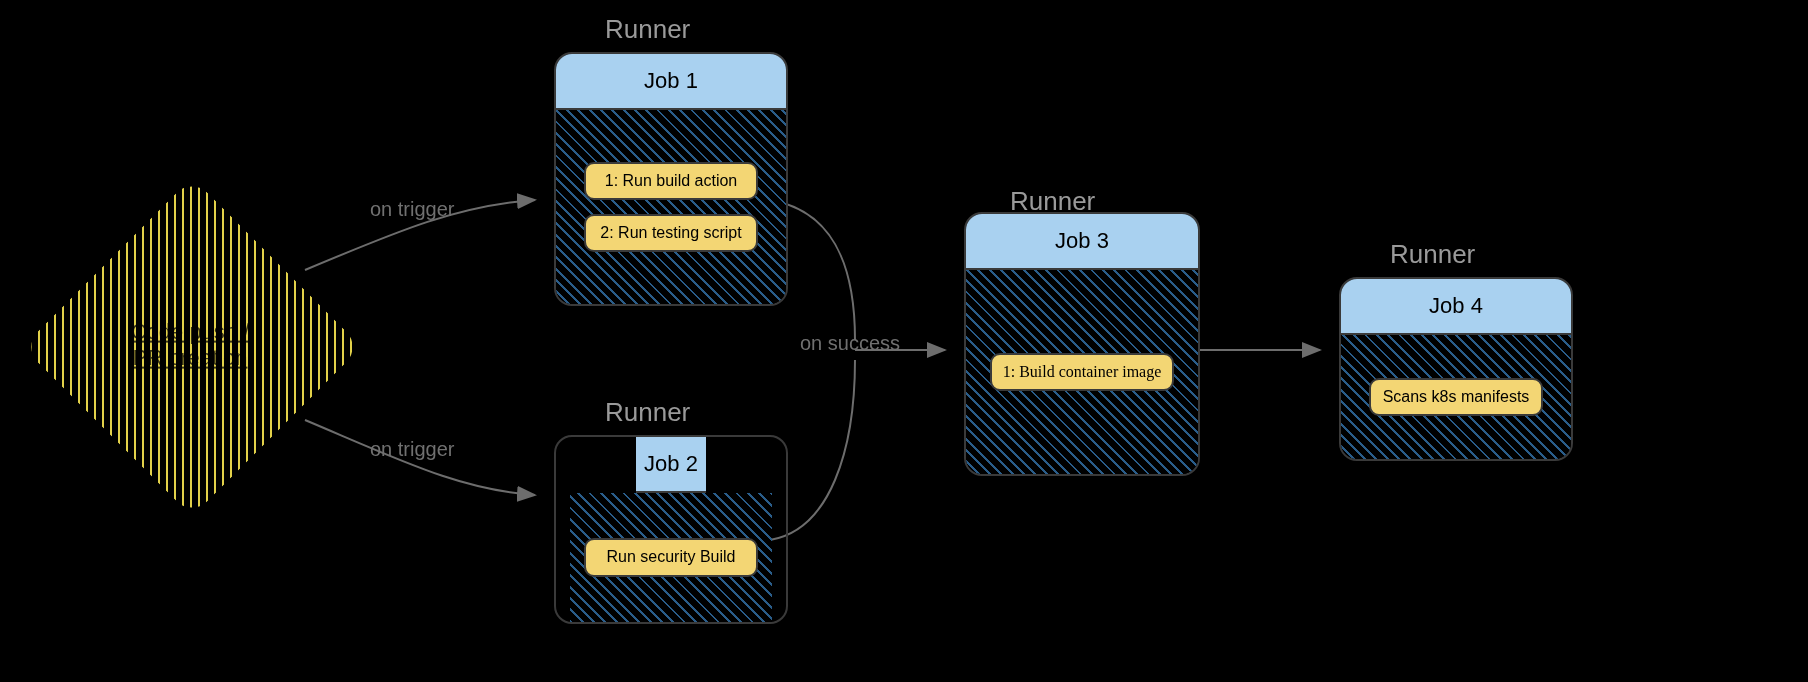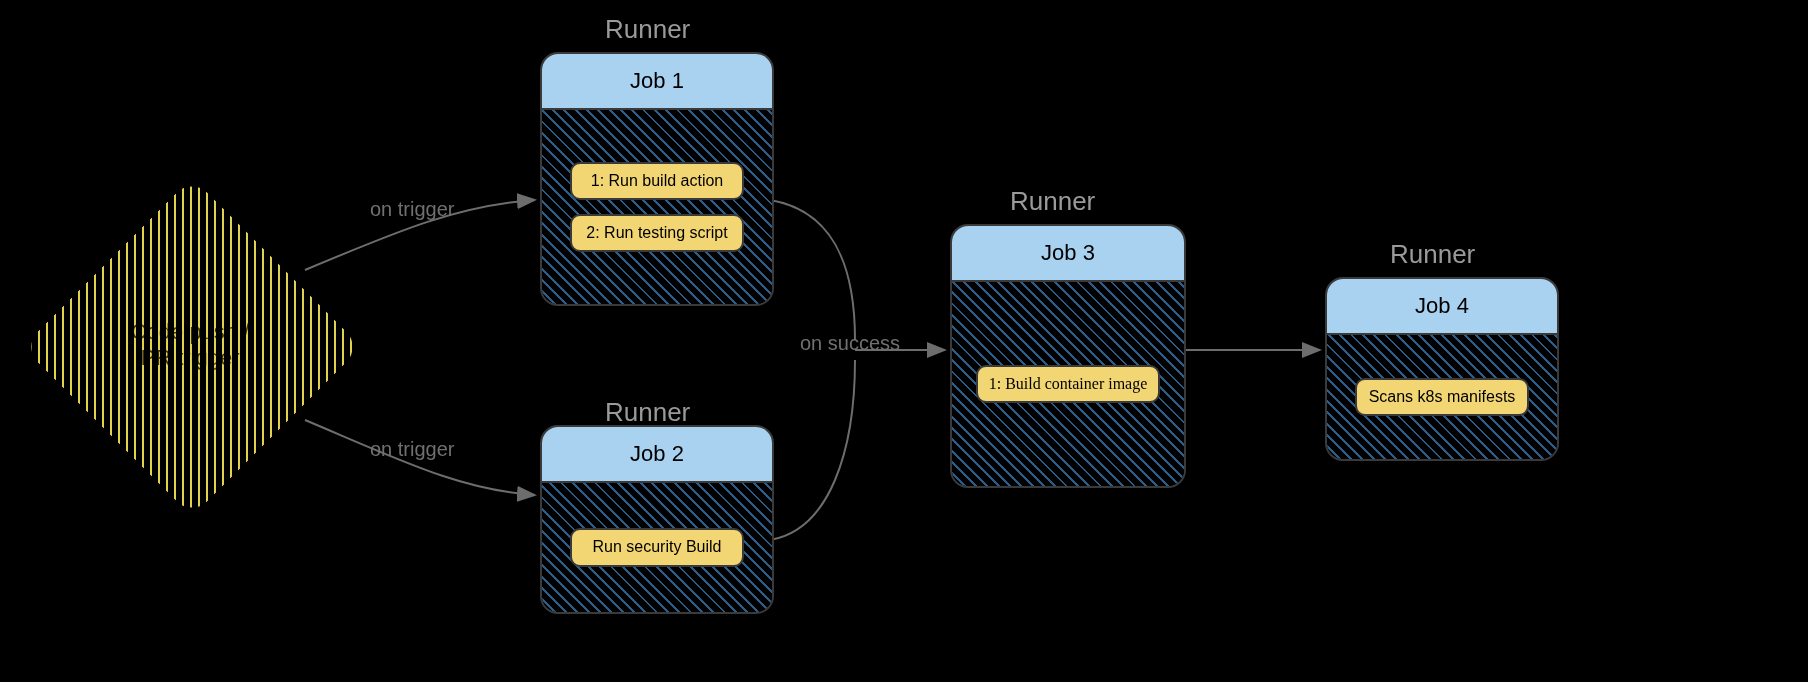--- a/index.html
+++ b/index.html
@@ -56,37 +56,39 @@
     position: absolute;
     top: 50%;
     left: 50%;
     transform: translate(-50%, -50%);
     text-align: center;
     font-size: 22px;
     color: rgba(0,0,0,0.75);
     width: 220px;
     line-height: 1.2;
     pointer-events: none;
+    text-decoration: underline;
   }
 
   
   .runner-label {
     position: absolute;
     font-size: 26px;
     color: #9a9a9a;
     font-weight: 400;
     text-align: right;
   }
   .job-card {
     position: absolute;
     border: 2px solid #3a3a3a;
     border-radius: 18px;
     overflow: hidden;
     display: flex;
     flex-direction: column;
+    margin-left: 14px;
   }
   .job-header {
     background: #a9d1f0;
     color: #000;
     font-size: 22px;
     text-align: center;
     padding: 14px 8px 14px;
     border-bottom: 2px solid #3a3a3a;
   }
   .job-body {
@@ -151,43 +153,43 @@
   </svg>
 
   <div class="edge-label" style="left:370px; top:198px;">on trigger</div>
   <div class="edge-label" style="left:370px; top:438px;">on trigger</div>
   <div class="edge-label" style="left:800px; top:332px;">on success</div>
 
   <div class="diamond-wrap" style="left:70px; top:225px;">
     <div class="diamond hatch-yellow"></div>
     <div class="diamond-label">
       <span>Code push /</span><br>
-      <span>PR trigger</span>
+      <span>PR creation</span>
     </div>
   </div>
 
   <div class="runner-label" style="left:605px; top:14px;">Runner</div>
   <div class="job-card" style="left:540px; top:52px; width:230px; height:250px;">
     <div class="job-header">Job 1</div>
     <div class="job-body hatch-blue">
       <div class="step">1: Run build action</div>
       <div class="step">2: Run testing script</div>
     </div>
   </div>
 
   <div class="runner-label" style="left:605px; top:397px;">Runner</div>
-  <div class="job-card" style="left:540px; top:425px; width:230px; height:185px;">
+  <div class="job-card" style="left:540px; top:435px; width:230px; height:185px;align-items:center;">
     <div class="job-header">Job 2</div>
     <div class="job-body hatch-blue">
       <div class="step">Run security Build</div>
     </div>
   </div>
 
   <div class="runner-label" style="left:1010px; top:186px;">Runner</div>
-  <div class="job-card" style="left:950px; top:224px; width:232px; height:260px;justify-content:space-between;">
+  <div class="job-card" style="left:950px; top:212px; width:232px; height:260px;justify-content:space-between;">
     <div class="job-header">Job 3</div>
     <div class="job-body hatch-blue">
       <div class="step wide">1: Build container image</div>
     </div>
   </div>
 
   <div class="runner-label" style="left:1390px; top:239px;">Runner</div>
   <div class="job-card" style="left:1325px; top:277px; width:230px; height:180px;justify-content:space-between;">
     <div class="job-header">Job 4</div>
     <div class="job-body hatch-blue">

